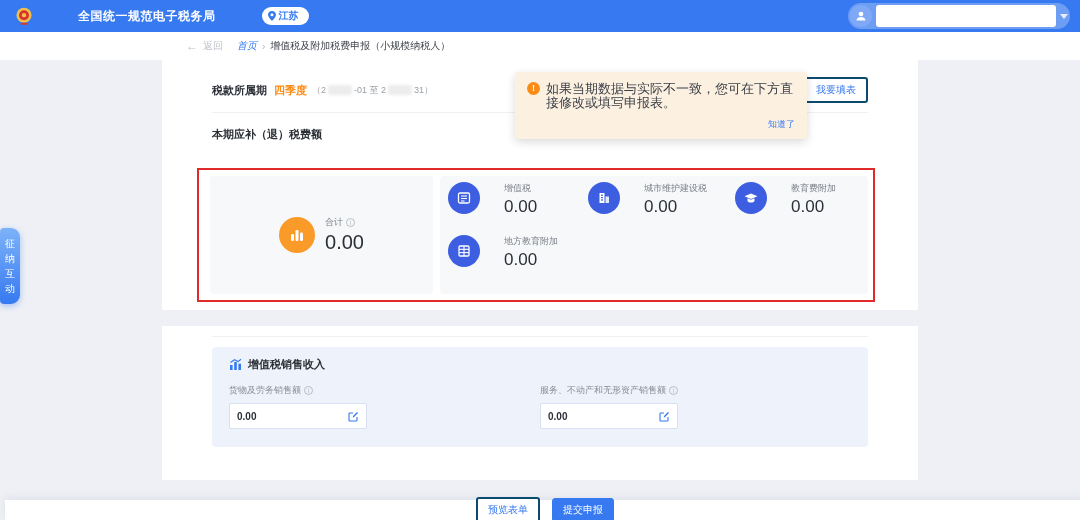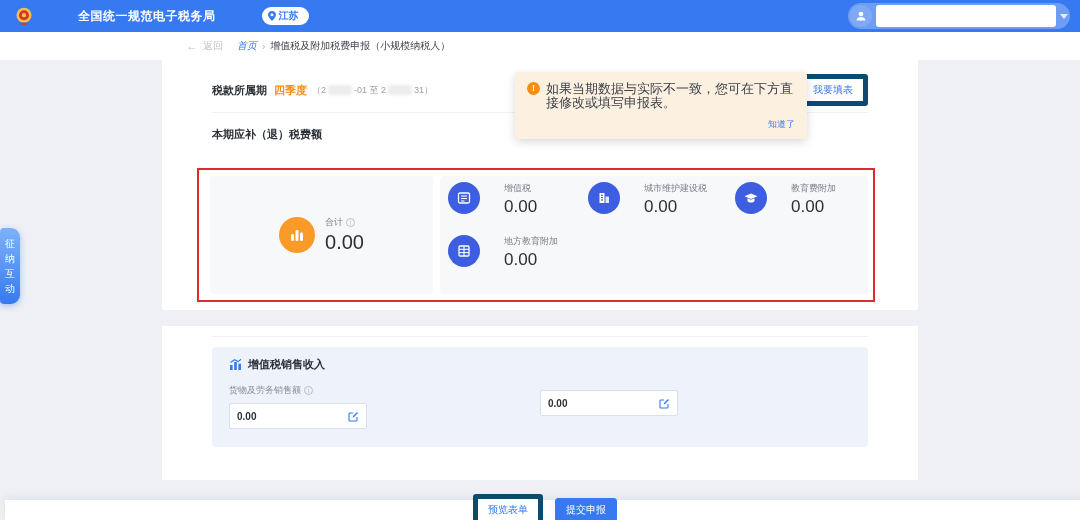--- a/index.html
+++ b/index.html
@@ -38,21 +38,21 @@
   .card1 { height:250px; padding:0 50px; }
   .card2 { height:154px; padding:0 50px; margin-top:16px; overflow:hidden; }
 
   .period-row { padding-top:18px; height:42px; display:flex; align-items:center; }
   .period-label { font-size:11px; font-weight:bold; color:#2b2f36; }
   .period-quarter { font-size:11px; font-weight:bold; color:#fa8c16; margin-left:7px; }
   .period-range { font-size:9px; color:#9aa0a8; margin-left:5px; display:flex; align-items:center; }
   .blur-blob { display:inline-block; width:24px; height:10px; background:#ececec;
     border-radius:2px; filter:blur(1.5px); margin:0 2px; }
   .row-spacer { flex:1; }
-  .btn-outline { background:#fff; border:5px solid #0c4a6e; color:#3679f0; font-size:10px;
+  .btn-outline { background:#fff; border:2px solid #0c4a6e; color:#3679f0; font-size:10px;
     border-radius:3px; padding:4px 10px; cursor:pointer; font-family:inherit; }
   .divider { border-bottom:1px solid #f0f1f3; margin-top:10px; }
   .section-title { font-size:11px; font-weight:bold; color:#2b2f36; padding-top:14px; }
 
   
   .red-box { border:2px solid #e02b2b; margin:26px -7px 0 -15px; height:134px;
     display:flex; padding:6px 5px 6px 11px; }
   .gray-card { background:#f7f8fa; border-radius:4px; }
   .total-card { width:223px; display:flex; align-items:center; justify-content:center; gap:10px; }
   .items-card { flex:1; margin-left:7px; display:grid;
@@ -280,20 +280,24 @@
             </span>
             <div class="input-box">
               <input value="0.00" style="">
               <svg class="edit-icon" width="11" height="11" viewBox="0 0 11 11">
                 <path d="M9 6v3.2c0 .5-.3.8-.8.8H1.8c-.5 0-.8-.3-.8-.8V2.8c0-.5.3-.8.8-.8H5" fill="none" stroke="#3679f0" stroke-width="1.1"></path>
                 <path d="M9.8 1.2l-4.3 4.3-.4 1.5 1.5-.4 4.2-4.3z" fill="#3679f0" transform="scale(0.92)"></path>
               </svg>
             </div>
           </div>
           <div class="field">
+            <span class="field-label">
+              <span>服务、不动产和无形资产销售额</span>
+              <i class="info-i">i</i>
+            </span>
             <div class="input-box">
               <input value="0.00" style="">
               <svg class="edit-icon" width="11" height="11" viewBox="0 0 11 11">
                 <path d="M9 6v3.2c0 .5-.3.8-.8.8H1.8c-.5 0-.8-.3-.8-.8V2.8c0-.5.3-.8.8-.8H5" fill="none" stroke="#3679f0" stroke-width="1.1"></path>
                 <path d="M9.8 1.2l-4.3 4.3-.4 1.5 1.5-.4 4.2-4.3z" fill="#3679f0" transform="scale(0.92)"></path>
               </svg>
             </div>
           </div>
         </div>
       </div>

